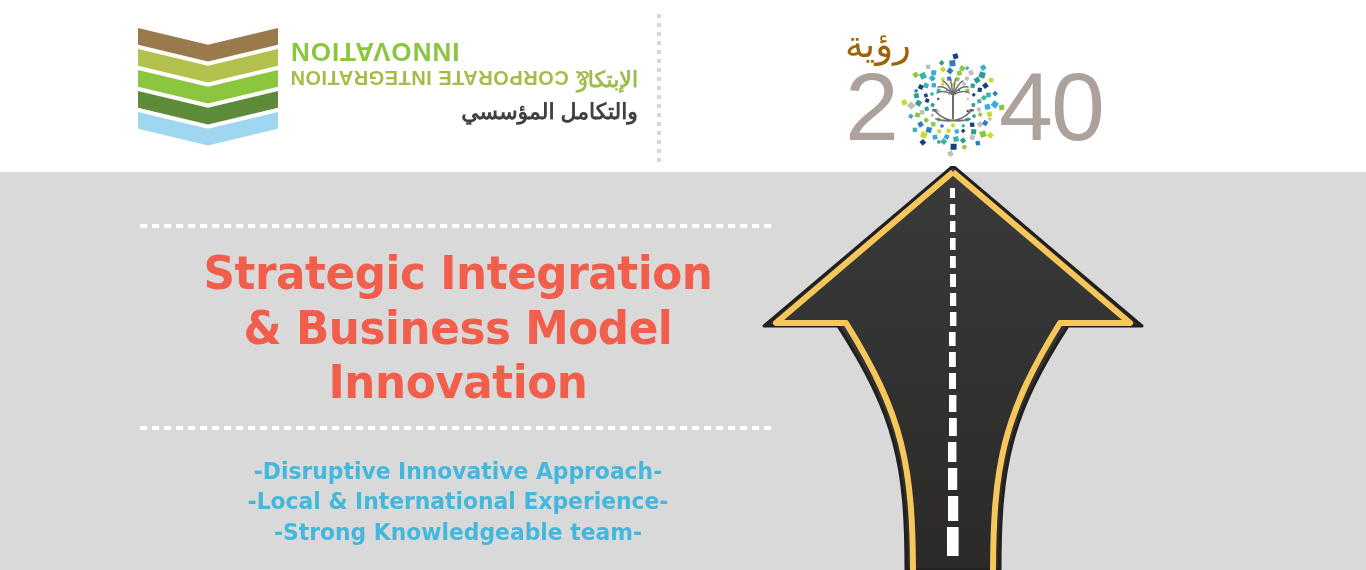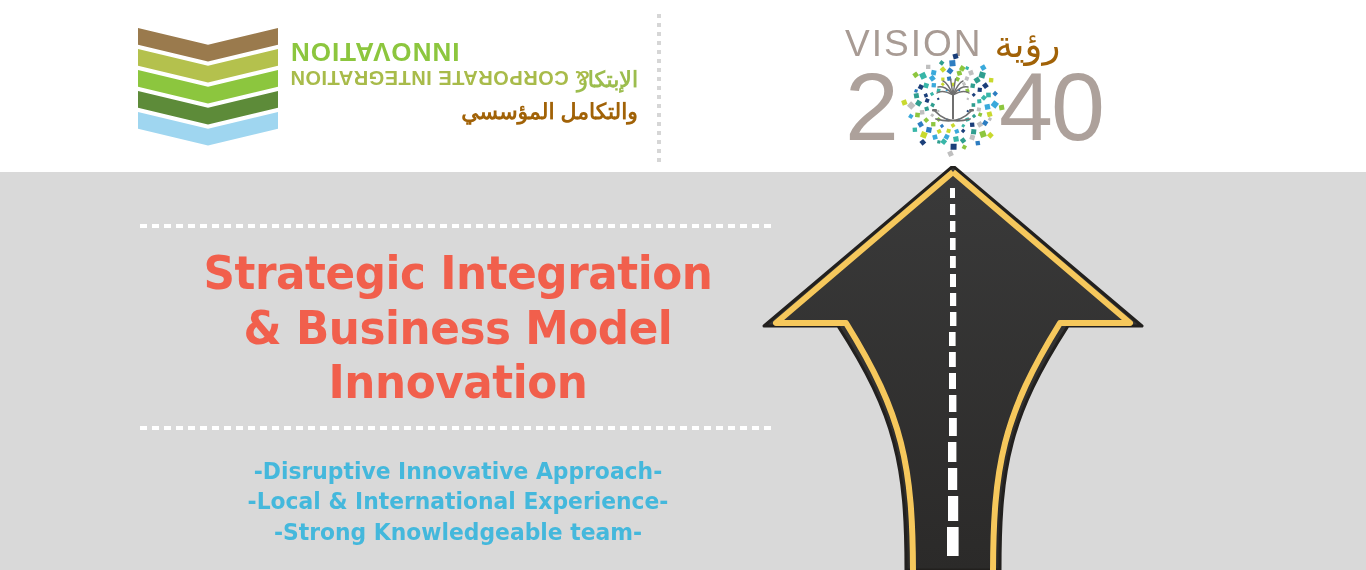--- a/index.html
+++ b/index.html
@@ -109,21 +109,21 @@
     top: 42px;
     width: 348px;
     text-align: right;
     direction: rtl;
     font-size: 22px;
     font-weight: 700;
     color: #9cbd4e;
     line-height: 1.45;
     font-family: Liberation Sans, sans-serif;
   }
-  .logo-ar .ar2 { color: #a16207; margin-top: 39px; }
+  .logo-ar .ar2 { color: #404040; margin-top: 39px; }
 
   
   .logo-v2030 {
     position: absolute;
     left: 845px;
     top: 22px;
     width: 300px;
     height: 140px;
   }
   .v-top {
@@ -279,21 +279,20 @@
           <span class="ar1">الإبتكار</span><br>
           <span class="ar2">والتكامل المؤسسي</span>
         </div>
       </div>
     </div>
 
     <div class="header-divider"></div>
 
     <div class="logo-v2030">
       <div class="v-top">
-        <span class="v-word">VISION</span>
         <span class="v-ar">رؤية</span>
       </div>
       <div class="v-num-row">
         <span class="v-digit d2">2</span>
         <span class="v-digit d30">40</span>
         <div class="emblem">
           <svg viewBox="0 0 110 110" xmlns="http://www.w3.org/2000/svg">
             <g id="mosaic">
                 <rect x="73.60" y="53.20" width="3.60" height="3.60" fill="#2f9e8f" transform="rotate(0 75.40 55.00)"></rect>
                 <rect x="68.73" y="60.07" width="2.10" height="2.10" fill="#1b3f7a" transform="rotate(37 69.78 61.12)"></rect>

